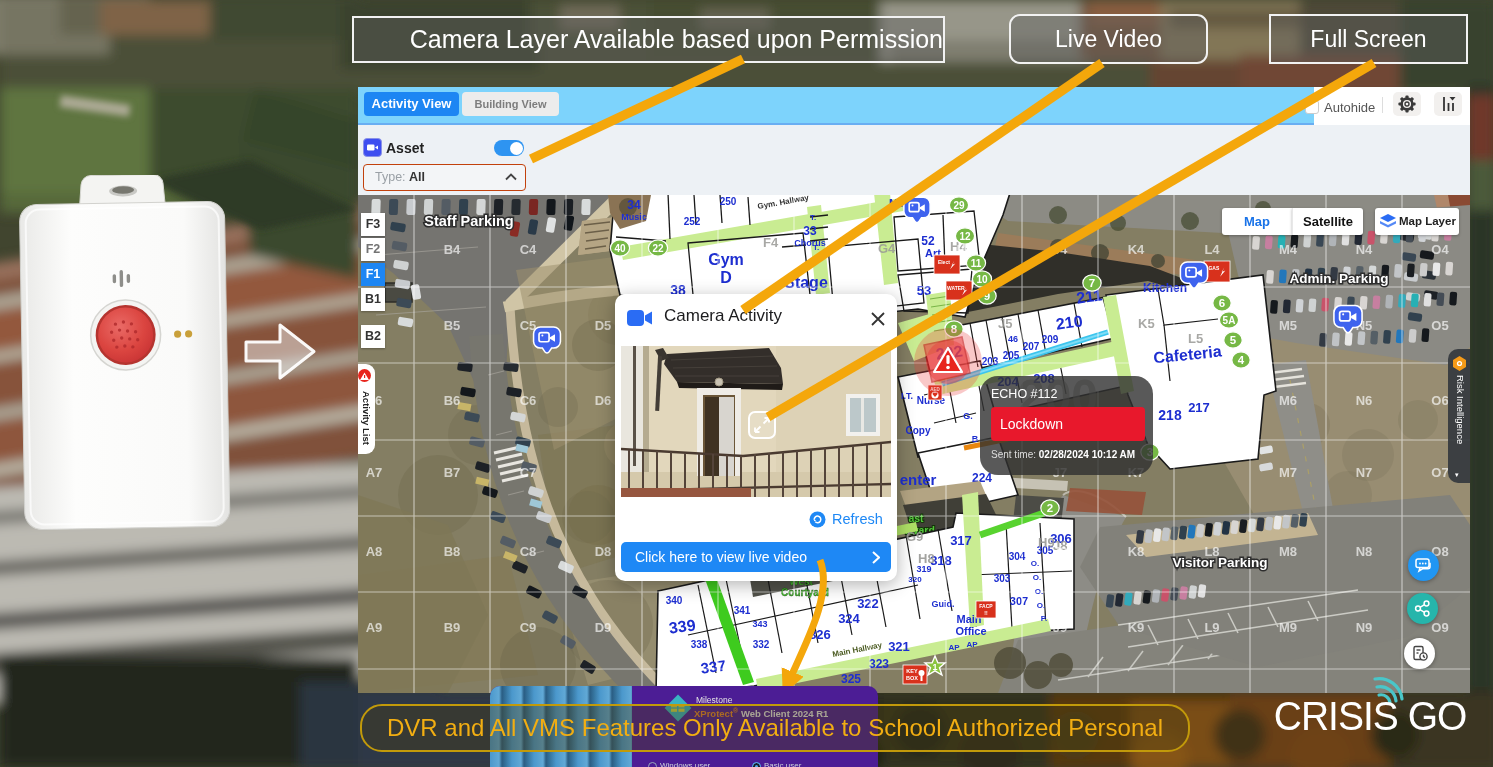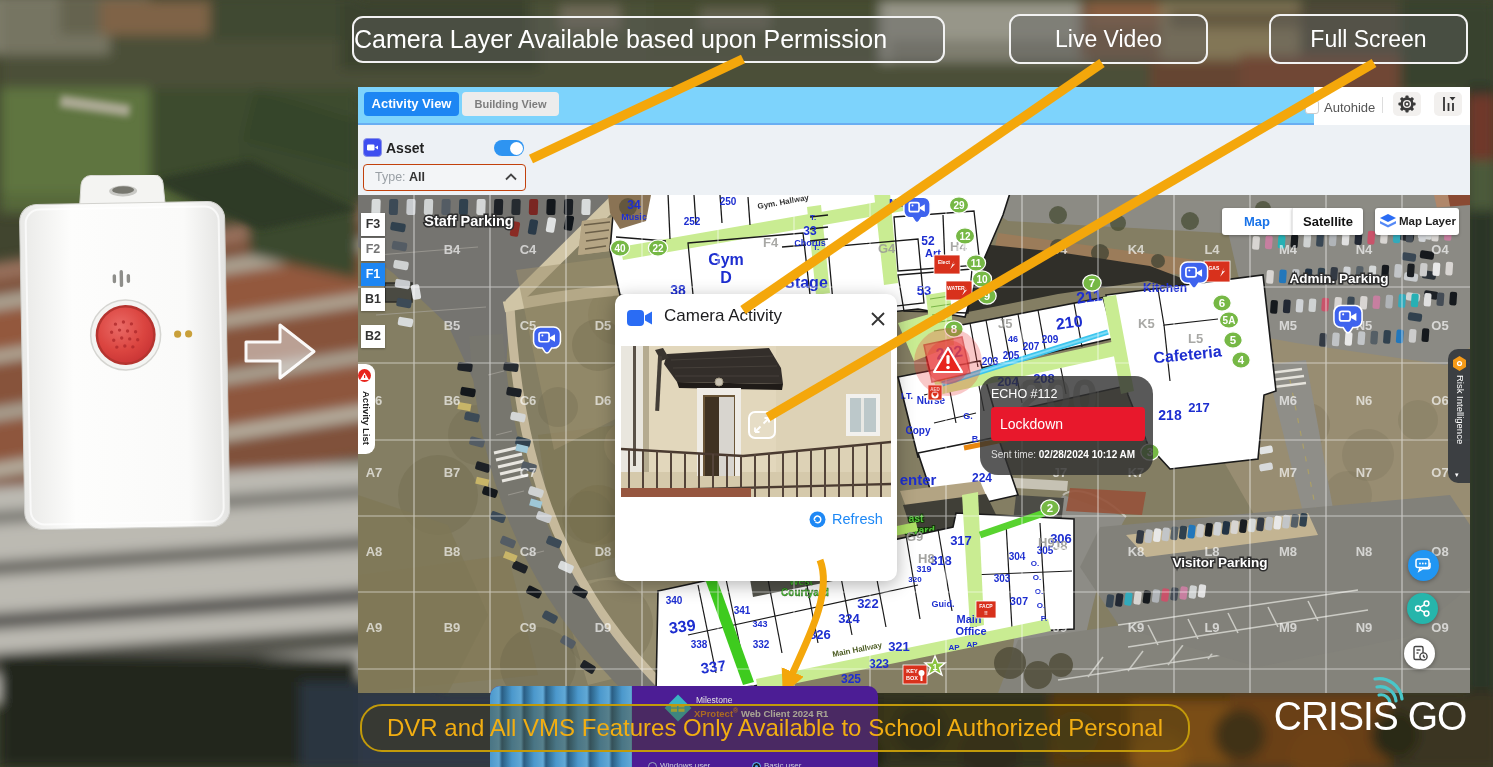--- a/index.html
+++ b/index.html
@@ -1153,27 +1153,32 @@
     </svg>
   </div>
 
   <svg class="abs" style="left:194px;top:217px;" width="17" height="17" viewBox="0 0 17 17">
     <circle cx="8.5" cy="8.5" r="8" fill="#1e88f5"></circle>
     <path d="M5.2,8.5 a3.3,3.3 0 1 1 1,2.3" stroke="#fff" stroke-width="1.5" fill="none"></path>
     <path d="M4.6,8 L5.2,10.2 L7.2,9.4 Z" fill="#fff"></path>
   </svg>
   <div class="abs" style="left:217px;top:217px;font-size:14.5px;color:#1e88f5;">Refresh</div>
 
-</div>
-
-<div class="abs" style="left:352px;top:16px;width:589px;height:43px;border:2px solid #f2f2f2;border-radius:11px;background:rgba(95,95,95,0.42);color:#fff;font-size:25px;text-align:left;line-height:43px;">Camera Layer Available based upon Permission</div>
+  <div class="abs" style="left:6px;top:248px;width:270px;height:30px;background:#1e88f5;border-radius:5px;color:#fff;font-size:14px;line-height:30px;padding-left:14px;box-sizing:border-box;">Click here to view live video
+    <svg class="abs" style="right:11px;top:9px;" width="8" height="13" viewBox="0 0 8 13">
+        <path d="M1,1 L7,6.5 L1,12" stroke="#fff" stroke-width="2" fill="none"></path>
+      </svg>
+  </div>
+</div>
+
+<div class="abs" style="left:352px;top:16px;width:589px;height:43px;border:2px solid #f2f2f2;border-radius:0;background:rgba(95,95,95,0.42);color:#fff;font-size:25px;text-align:right;line-height:43px;">Camera Layer Available based upon Permission</div>
 
 <div class="abs" style="left:1009px;top:14px;width:195px;height:46px;border:2px solid #f2f2f2;border-radius:11px;background:rgba(95,95,95,0.42);color:#fff;font-size:23px;text-align:center;line-height:46px;">Live Video</div>
 
-<div class="abs" style="left:1269px;top:14px;width:195px;height:46px;border:2px solid #f2f2f2;border-radius:11px;background:rgba(95,95,95,0.42);color:#fff;font-size:23px;text-align:center;line-height:46px;">Full Screen</div>
+<div class="abs" style="left:1269px;top:14px;width:195px;height:46px;border:2px solid #f2f2f2;border-radius:0;background:rgba(95,95,95,0.42);color:#fff;font-size:23px;text-align:center;line-height:46px;">Full Screen</div>
 
 <svg class="abs" style="left:0;top:0;pointer-events:none;" width="1493" height="767" viewBox="0 0 1493 767">
   <defs>
     <marker id="ah" markerWidth="4.6" markerHeight="4" refX="2.8" refY="1.7" orient="auto">
       <path d="M0,0 L3.6,1.7 L0,3.4 Z" fill="#f3a60a"></path>
     </marker>
   </defs>
   <g stroke="#f4a70b" stroke-width="9.5" fill="none">
 
     <path d="M743,59 L531,159"></path>

